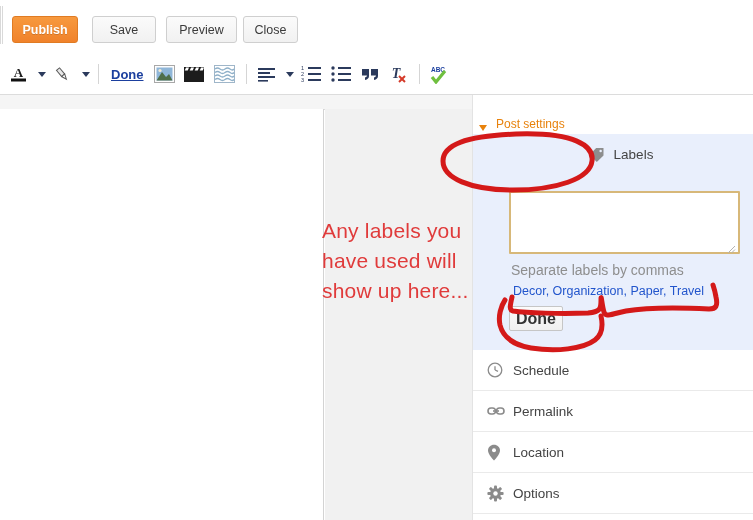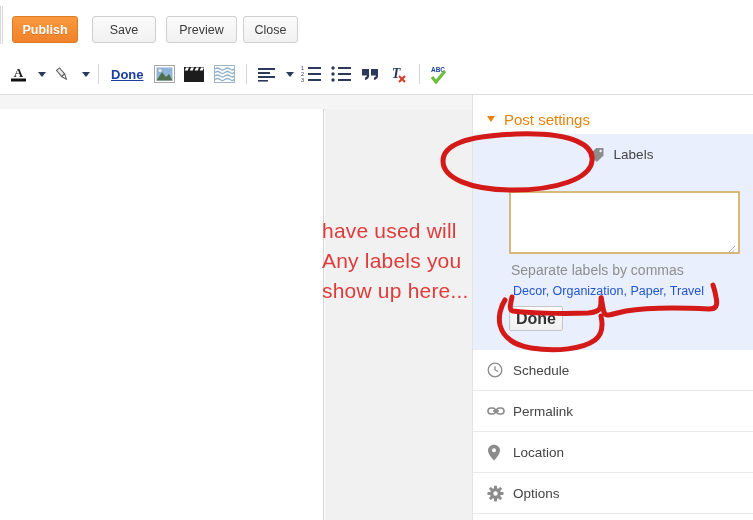--- a/index.html
+++ b/index.html
@@ -67,22 +67,22 @@
     background: #f1f1f1;
   }
 
   
   .sidebar {
     position: absolute; left: 472px; top: 95px; width: 281px; height: 425px;
     background: #ffffff; border-left: 1px solid #e3e3e3;
   }
   .ps-header {
     position: absolute; left: 0; top: 12px; height: 24px; width: 100%;
-    display: flex; align-items: center; padding-left: 14px;
-    color: #e8820c; font-size: 15px;
+    display: flex; align-items: flex-end; padding-left: 6px;
+    color: #e8820c; font-size: 12px;
   }
   .ps-caret {
     width: 0; height: 0; border-left: 4.5px solid transparent; border-right: 4.5px solid transparent;
     border-top: 6px solid #e8820c; margin-right: 9px;
   }
   .labels-block {
     position: absolute; left: 0; top: 39px; width: 281px; height: 216px;
     background: #e9effc;
   }
   .si-row {
@@ -365,22 +365,22 @@
           </g>
           <circle cx="8.5" cy="8.5" r="2.2" fill="#ffffff"></circle>
         </svg>
       </span>
       <span>Options</span>
     </div>
 
   </div>
 
   <div class="annot-text">
+    <div>Any labels you</div>
     <div>have used will</div>
-    <div>Any labels you</div>
     <div>show up here...</div>
   </div>
 
   <svg class="overlay" viewBox="0 0 753 520">
     <g fill="none" stroke="#d41919" stroke-width="5" stroke-linecap="round" stroke-linejoin="round">
 
       <path d="M516 134 C575 132 594 146 592 161 C590 179 556 190 513 190
                C470 190 443 178 443 161 C443 145 465 136 516 134 Z"></path>
 
       <path d="M512 297 C510 306 509 310 513 311

